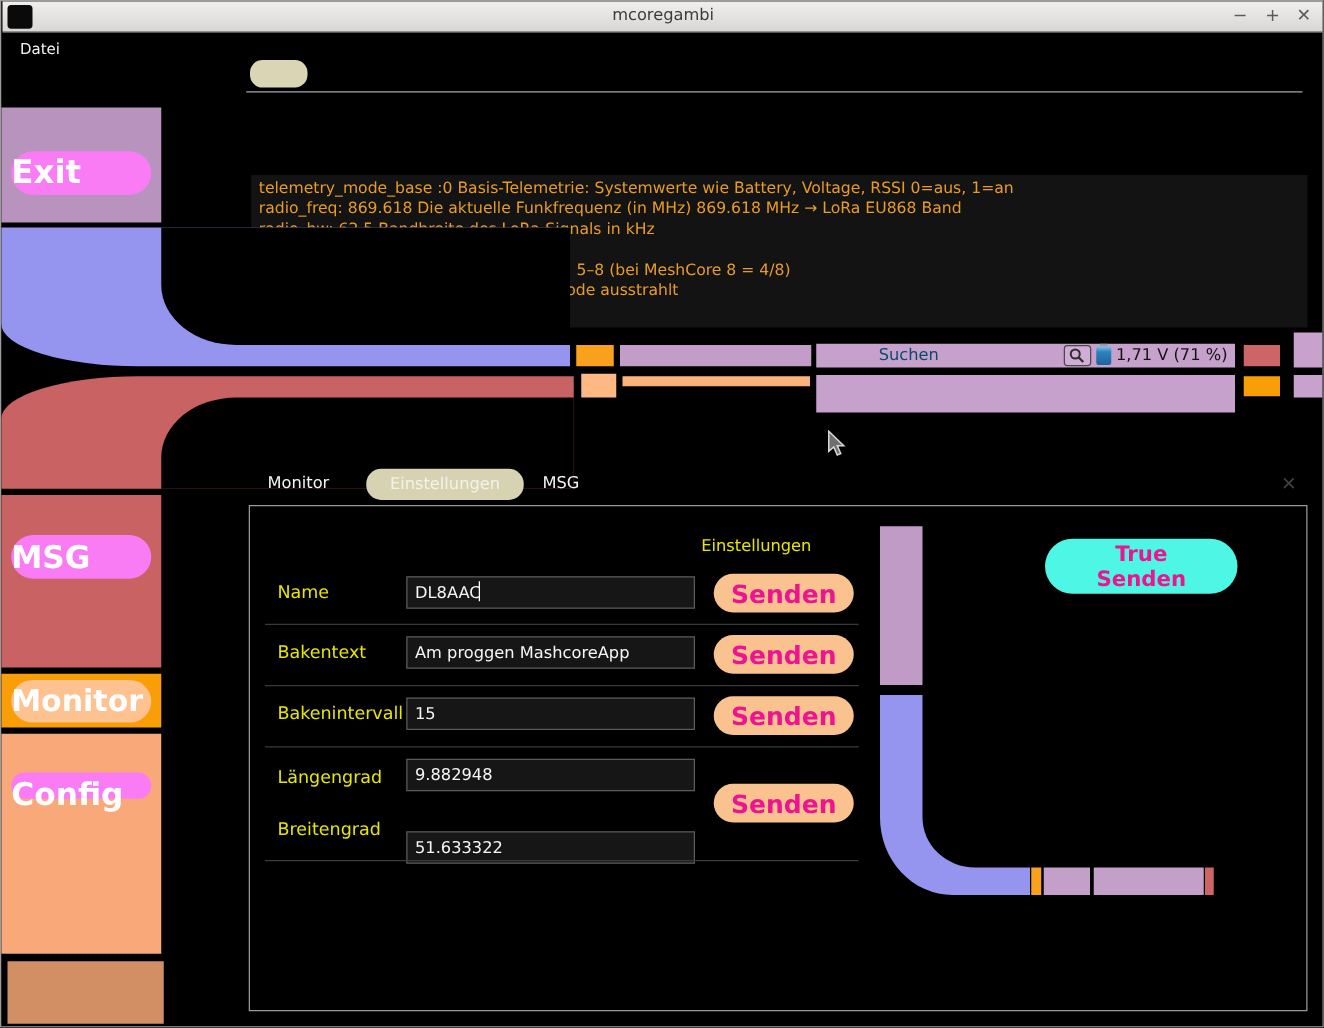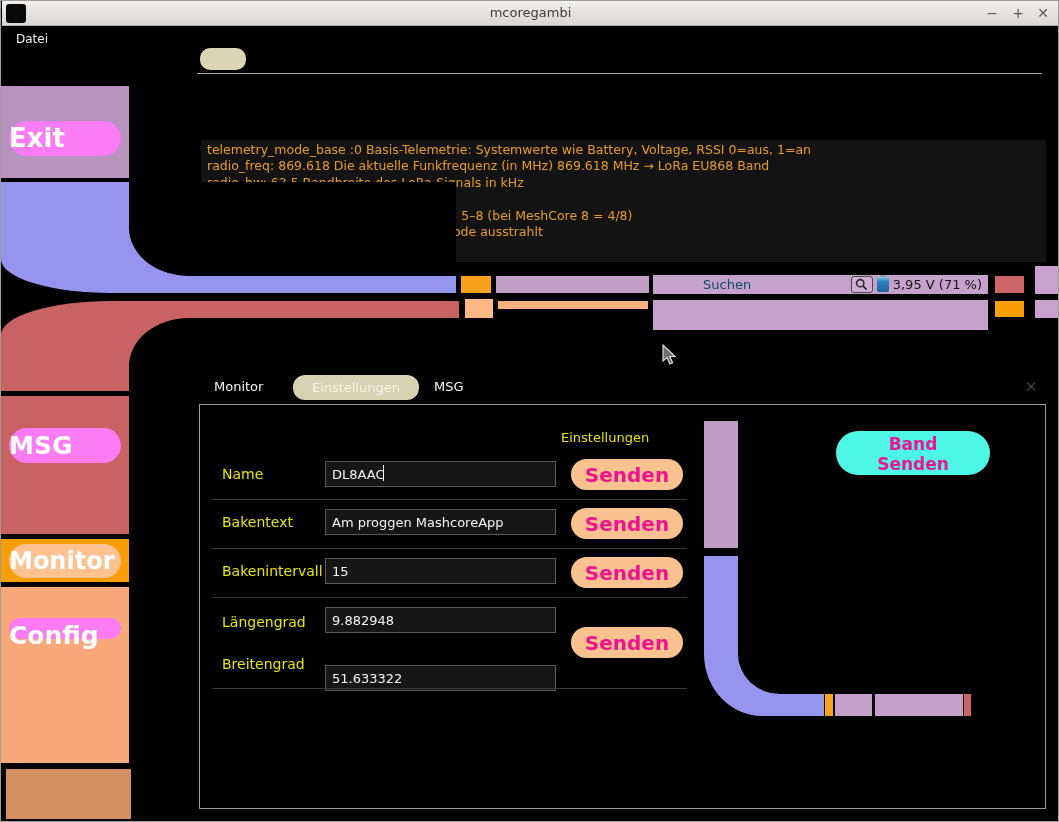--- a/index.html
+++ b/index.html
@@ -150,21 +150,21 @@
   <div class="abs" id="band-mauve1"></div>
   <div class="abs" id="searchbar">
     <span id="search-ph">Suchen</span>
     <span id="magbtn">
       <svg width="13" height="13" viewBox="0 0 13 13">
           <circle cx="5.2" cy="5.2" r="3.6" fill="none" stroke="#2e2e2e" stroke-width="1.6"></circle>
           <line x1="8" y1="8" x2="11.6" y2="11.6" stroke="#2e2e2e" stroke-width="1.8"></line>
         </svg>
     </span>
     <span id="battery"></span>
-    <span id="batt-text">3,95 V  (71 %)</span>
+    <span id="batt-text">1,71 V  (71 %)</span>
   </div>
   <div class="abs" id="band-red-r"></div>
   <div class="abs" id="band-purp-r1"></div>
 
   <div class="abs" id="band-peach2"></div>
   <div class="abs" id="band-strip2"></div>
   <div class="abs" id="band-purp-big"></div>
   <div class="abs" id="band-orange-r"></div>
   <div class="abs" id="band-purp-r2"></div>
 
@@ -204,21 +204,21 @@
   <div class="abs" id="r-mauve-bar"></div>
   <div class="abs" id="r-elbow">
       <div class="cut"></div>
     </div>
   <div class="abs" id="r-seg-orange"></div>
   <div class="abs" id="r-seg-m1"></div>
   <div class="abs" id="r-seg-m2"></div>
   <div class="abs" id="r-seg-red"></div>
 
   <button class="abs cyanbtn" id="bake-btn">
-    <div>Band</div>
+    <div>True</div>
     <div>Senden</div>
   </button>
 
   <svg class="abs" id="cursor" width="16" height="22" viewBox="0 0 16 22">
     <polygon points="1,1 1,17 5,13.5 7.8,20 10.6,18.8 7.8,12.5 13,12.5" fill="#6f6f6f" stroke="#d8d8d8" stroke-width="1.2"></polygon>
   </svg>
 
 </div>
 
 </body></html>

